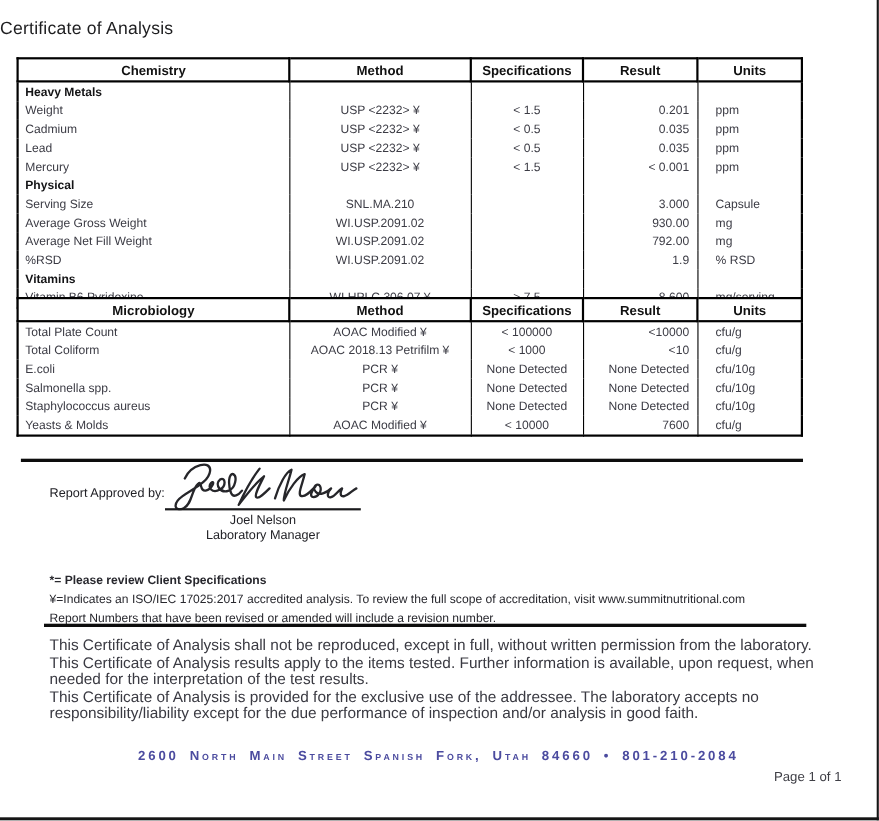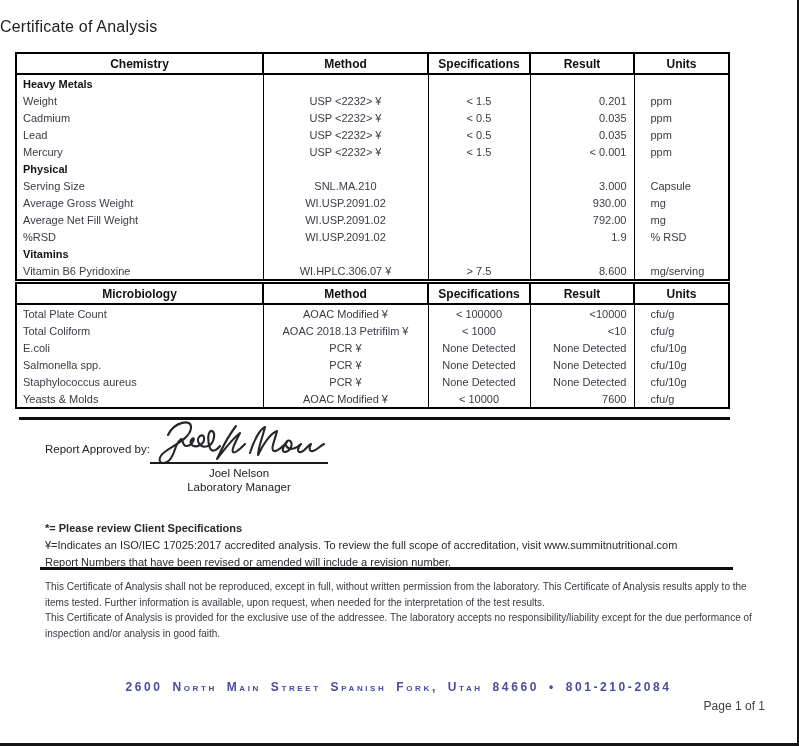--- a/index.html
+++ b/index.html
@@ -33,32 +33,32 @@
     font-size:11px;color:#3b3b44;
     height:17px;padding:0 6px;vertical-align:middle;
     white-space:nowrap;overflow:hidden;
   }
   .c0{width:245px}.c1{width:163px}.c2{width:100px}.c3{width:102px}.c4{width:93px}
   td.col1,td.col2{text-align:center;}
   td.col3{text-align:right;padding-right:7px;}
   td.col4{text-align:left;padding-left:16px;}
   tr.section-row td.col0{font-weight:bold;color:#141416;}
   .t-chem{top:52px;}
-  .t-micro{top:282px;}
+  .t-micro{top:270px;}
   .rule{position:absolute;background:#0d0d0d;height:3px;}
   .rule1{left:19px;top:417px;width:711px;}
   .rule2{left:40px;top:567px;width:693px;}
   .approved-label{position:absolute;left:45px;top:443px;font-size:11.5px;color:#222227;}
   .sig-svg{position:absolute;left:146px;top:418px;}
   .sig-line{position:absolute;left:150px;top:462px;width:178px;height:2px;background:#1a1a1c;}
   .signer-name{position:absolute;left:150px;top:467px;width:178px;text-align:center;font-size:11.5px;color:#222227;}
   .signer-title{position:absolute;left:150px;top:481px;width:178px;text-align:center;font-size:11.5px;color:#222227;}
   .footnote{position:absolute;left:45px;font-size:11px;color:#28282e;white-space:nowrap;}
   .fn1{top:522px;font-weight:bold;}.fn2{top:539px;}.fn3{top:556px;}
-  .disclaimer{position:absolute;left:45px;top:579px;width:716px;font-size:10px;line-height:15.5px;color:#3a3a42;}
+  .disclaimer{position:absolute;left:45px;top:579px;width:716px;font-size:14px;line-height:15.5px;color:#3a3a42;}
   .disclaimer p{margin:0;}
   .footer-address{
     position:absolute;left:0;top:680px;width:100%;text-align:center;
     font-size:12px;font-weight:bold;font-variant:small-caps;
     letter-spacing:2.6px;word-spacing:4px;
   }
   .page-number{position:absolute;right:32px;top:699px;font-size:12px;color:#3f3f46;}
 </style>
 </head>
 <body>

